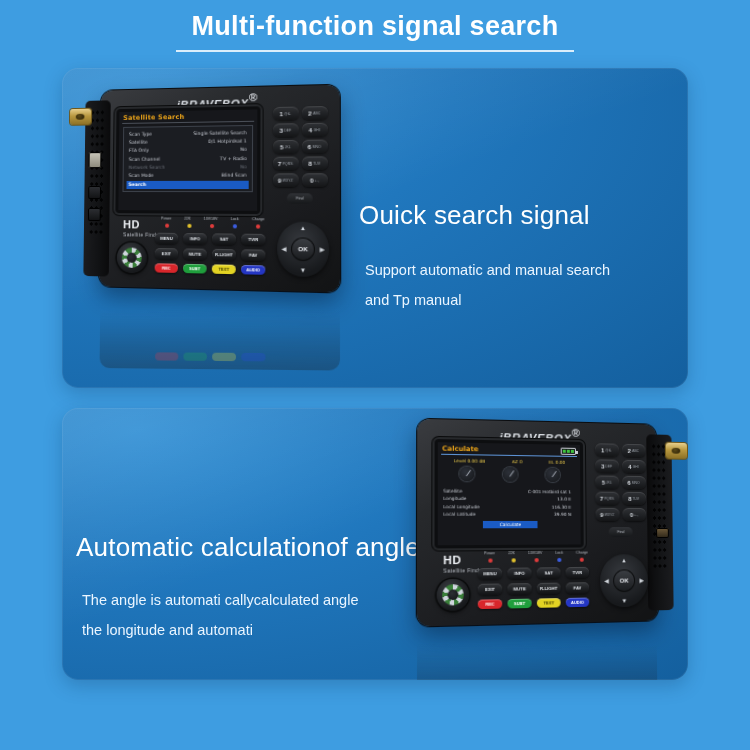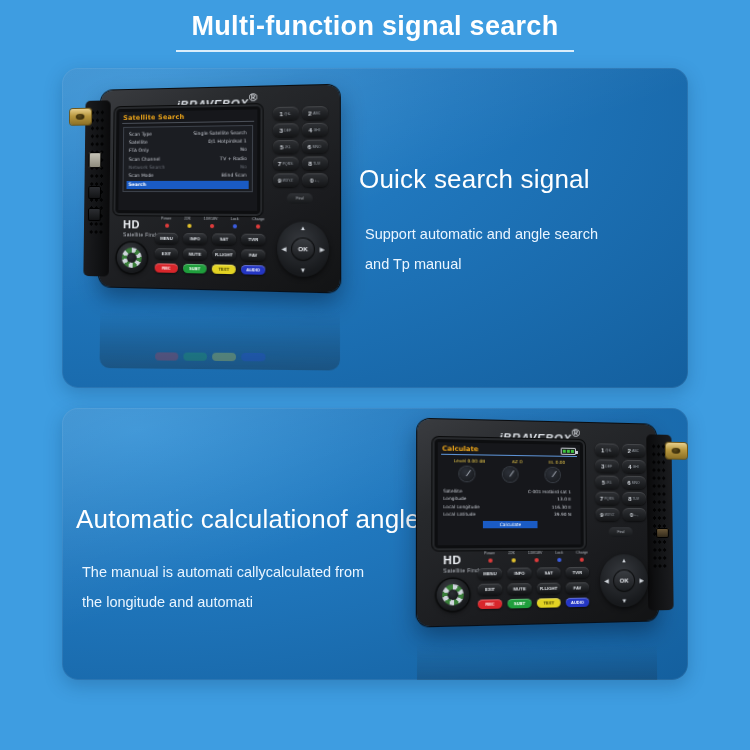--- a/index.html
+++ b/index.html
@@ -40,30 +40,31 @@
     background: linear-gradient(160deg, rgba(255,255,255,.12) 0%, rgba(255,255,255,0) 45%);
     pointer-events: none;
   }
   #panel-one  { left: 62px; top: 68px;  width: 626px; height: 320px; }
   #panel-two  { left: 62px; top: 408px; width: 626px; height: 272px; }
 
   .panel-text { position: absolute; }
   .panel-heading {
     font-size: 26px; color: #ffffff; font-weight: normal; letter-spacing: .2px;
     white-space: nowrap;
+    margin-top: 36px;
   }
   .panel-body-line {
     font-size: 14.5px; color: #eaf5ff; white-space: nowrap; line-height: 30px;
   }
 
   #p1-text { left: 297px; top: 96px; }
   #p1-text .panel-body-line { padding-left: 6px; }
   #p1-heading { margin-bottom: 24px; }
 
-  #p2-text { left: 14px; top: 96px; }
+  #p2-text { left: 14px; top: 88px; }
   #p2-text .panel-body-line { padding-left: 6px; }
   #p2-heading { margin-bottom: 22px; }
 
   
   .device-stage { position: absolute; }
   #device-one { left: 20px; top: 8px; width: 280px; height: 300px; }
   #device-two { left: 345px; top: 2px; width: 280px; height: 265px; }
 
   .device {
     position: absolute; left: 18px; top: 14px;
@@ -323,21 +324,21 @@
 <div class="header">
   <div class="header-title">Multi-function signal search</div>
   <div class="header-rule"></div>
 </div>
 
 <div class="panel" id="panel-one">
   <div class="panel-gloss"></div>
 
   <div class="panel-text" id="p1-text">
     <div class="panel-heading" id="p1-heading">Ouick search signal</div>
-    <div class="panel-body-line">Support automatic and angle search</div>
+    <div class="panel-body-line">Support automatic and manual search</div>
     <div class="panel-body-line">and Tp manual</div>
   </div>
 
   <div class="device-stage" id="device-one">
     <div class="reflection">
       <div class="refl-spots">
         <i style="background:#d8262b"></i>
           <i style="background:#1f9e3c"></i>
         <i style="background:#e3d323"></i>
           <i style="background:#2436c4"></i>
@@ -493,21 +494,21 @@
       </div>
     </div>
   </div>
 </div>
 
 <div class="panel" id="panel-two">
   <div class="panel-gloss"></div>
 
   <div class="panel-text" id="p2-text">
     <div class="panel-heading" id="p2-heading">Automatic calculationof angle</div>
-    <div class="panel-body-line">The manual is automati callycalculated from</div>
+    <div class="panel-body-line">The angle is automati callycalculated angle</div>
     <div class="panel-body-line">the longitude and automati</div>
   </div>
 
   <div class="device-stage" id="device-two">
     <div class="reflection">
       
     </div>
 
     <div class="device">
       <div class="device-side"></div>

